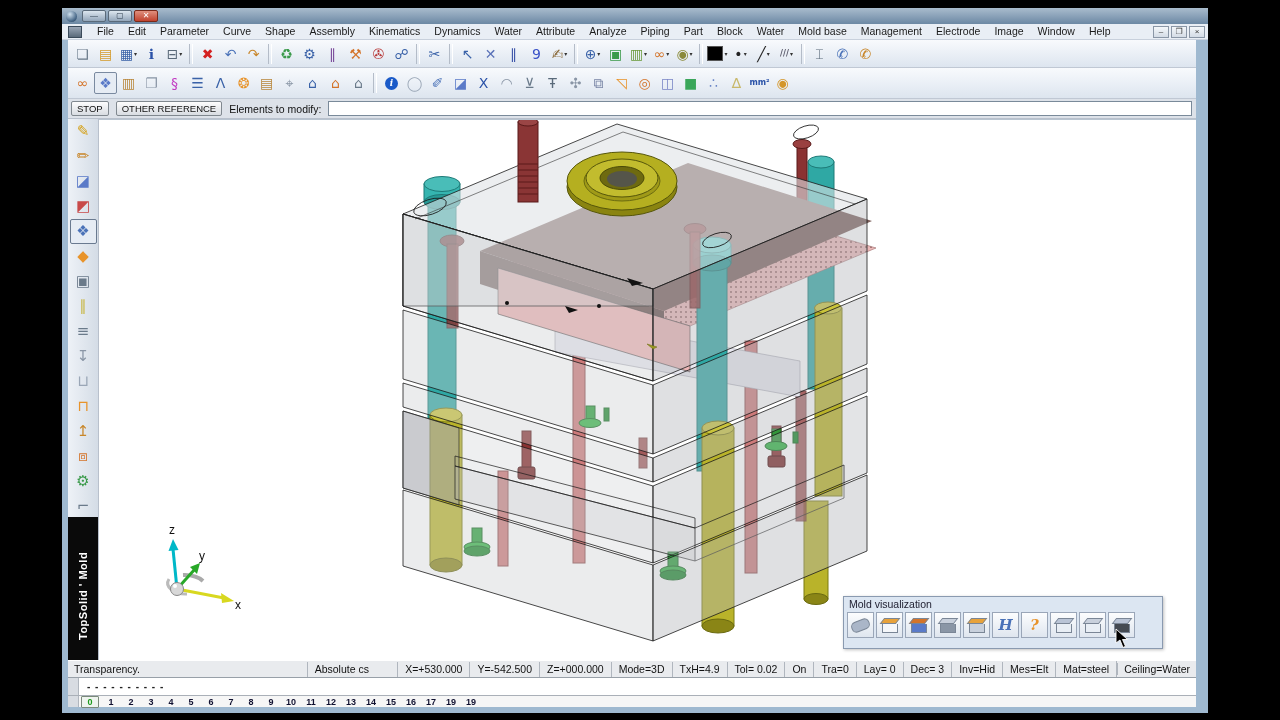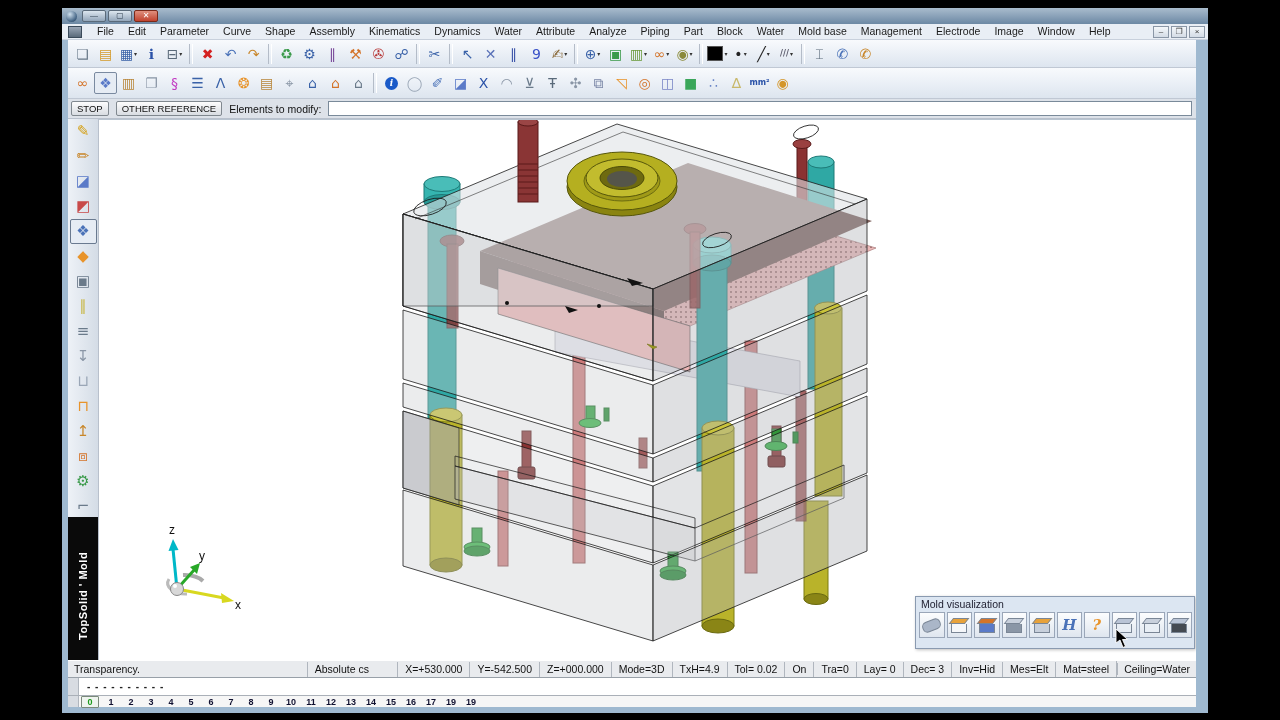--- a/index.html
+++ b/index.html
@@ -52,21 +52,21 @@
     border-right:1px solid #b8c0cc;box-sizing:border-box;}
   .lt-btn{width:27px;height:25px;margin:0 auto;border:1px solid transparent;background:transparent;display:flex;
     align-items:center;justify-content:center;padding:0;}
   .lt-btn.pressed{border:1px solid #6a7a90;background:#e6ecf4;border-radius:2px;}
   .lt-glyph{font-size:15px;line-height:1;font-family:"DejaVu Sans",sans-serif;}
   .banner{position:absolute;left:0;bottom:0;width:30px;height:143px;background:#0a0a0a;}
   .banner span{position:absolute;left:50%;bottom:8px;transform-origin:0 0;transform:rotate(-90deg) translateY(-50%);
     color:#fff;font-size:11px;font-weight:bold;white-space:nowrap;letter-spacing:.5px;}
   .viewport{position:relative;width:1097px;height:541px;background:#fff;border-top:1px solid #b8c4d0;box-sizing:border-box;overflow:hidden;}
   
-  .moldpanel{position:absolute;left:816px;top:476px;width:280px;height:53px;background:#dce6f2;
+  .moldpanel{position:absolute;left:744px;top:476px;width:320px;height:53px;background:#dce6f2;
     border:1px solid #8a9ab0;box-sizing:border-box;box-shadow:1px 1px 3px rgba(0,0,0,.25);}
   .mp-title{font-size:10.5px;color:#223;padding:1px 0 0 5px;}
   .mp-row{display:flex;gap:2px;padding:2px 2px 0 3px;}
   .mp-btn{width:27px;height:26px;background:linear-gradient(#fcfdfe,#dfe6ef);border:1px solid #9aa6b8;
     display:flex;flex-direction:column;align-items:center;justify-content:center;padding:0;box-sizing:border-box;}
   .mp-g{font-size:15px;font-weight:bold;line-height:1;font-family:"DejaVu Serif",serif;font-style:italic;}
   .mp-top{width:16px;height:6px;transform:skewX(-38deg);border:1px solid #7a8696;box-sizing:border-box;}
   .mp-front{width:16px;height:9px;border:1px solid #7a8696;border-top:none;box-sizing:border-box;}
   .mp-blob{width:17px;height:9px;border-radius:5px;border:1px solid #7a8696;transform:rotate(-22deg);}
   

